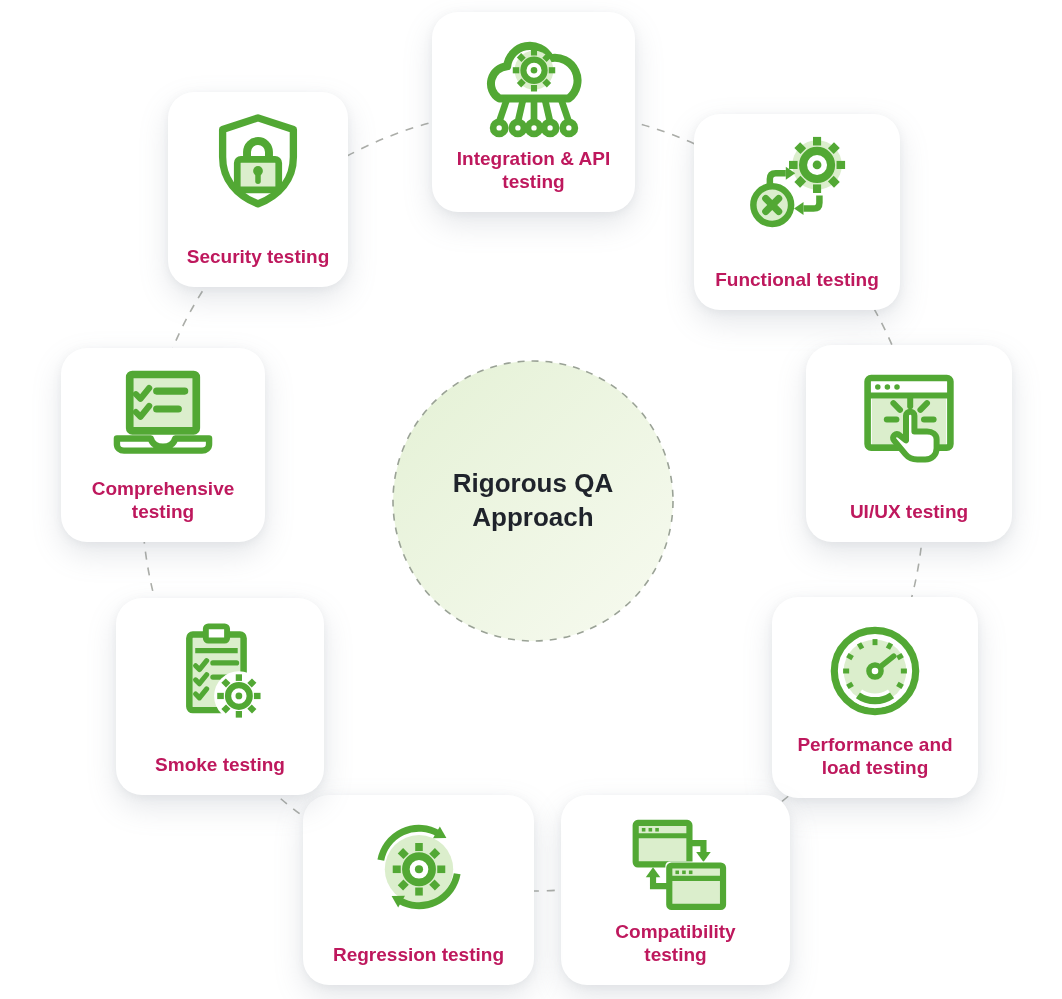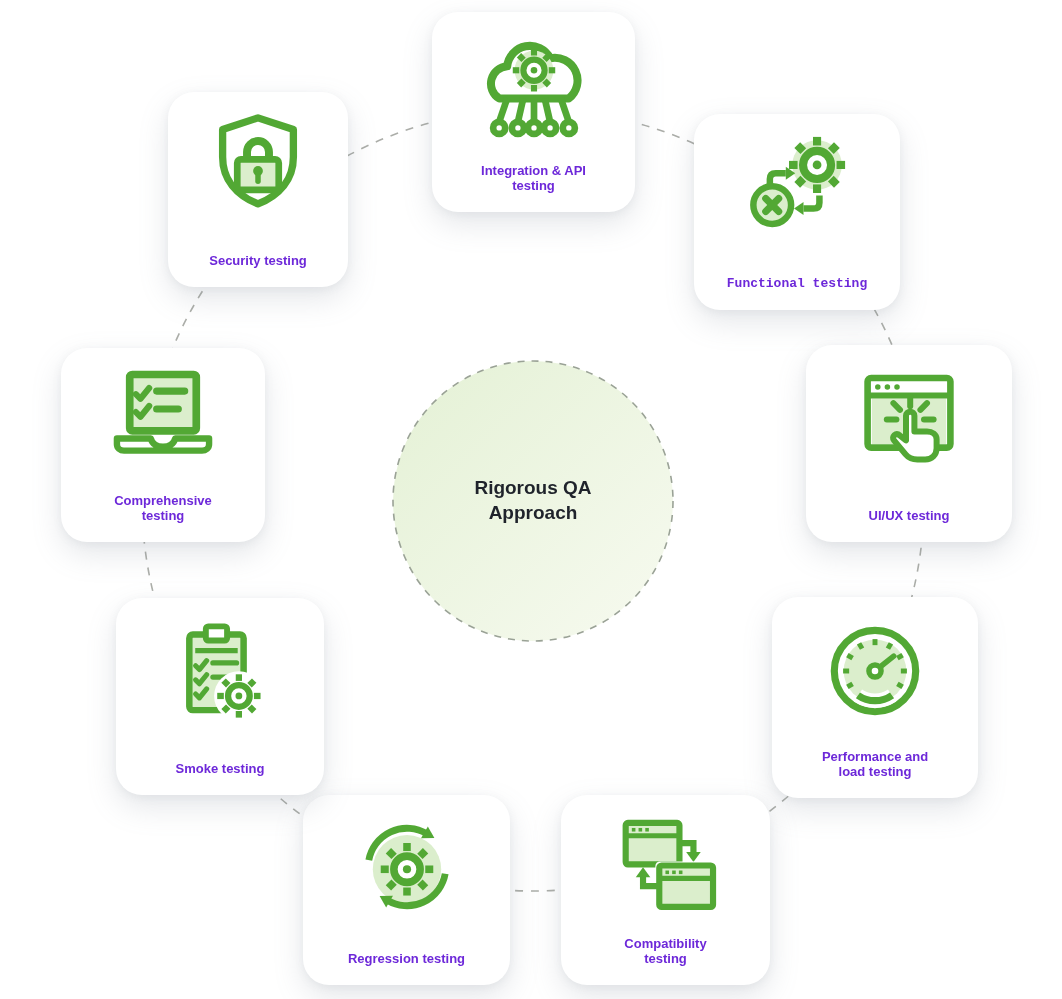--- a/index.html
+++ b/index.html
@@ -4,24 +4,24 @@
 <style>
   html,body{margin:0;padding:0;background:#fff;}
   .stage{position:relative;width:1062px;height:999px;background:#ffffff;overflow:hidden;
          font-family:"Liberation Sans","DejaVu Sans",sans-serif;}
   .bg{position:absolute;left:0;top:0;z-index:0;}
   .card{position:absolute;z-index:2;background:#fff;border-radius:26px;
         box-shadow:0 12px 30px rgba(125,135,148,.20),0 2px 8px rgba(125,135,148,.10);}
   .icon-area{position:absolute;left:0;right:0;top:4px;bottom:58px;
              display:flex;align-items:center;justify-content:center;}
   .card-label{position:absolute;left:4px;right:4px;bottom:18px;text-align:center;
-              font-weight:700;font-size:13px;line-height:1.2;color:#6d28d9;white-space:pre-line;}
+              font-weight:700;font-size:19px;line-height:1.2;color:#be185d;white-space:pre-line;}
   .center-label{position:absolute;left:393px;top:361px;width:280px;height:280px;z-index:3;
                 display:flex;align-items:center;justify-content:center;text-align:center;
-                font-weight:700;font-size:19px;line-height:1.3;color:#1f232b;white-space:pre-line;}
+                font-weight:700;font-size:26px;line-height:1.3;color:#1f232b;white-space:pre-line;}
   
   svg .s {stroke:#52A834;fill:none;}
   svg .sw{stroke:#52A834;fill:#ffffff;}
   svg .sl{stroke:#52A834;fill:#DBEECC;}
   svg .fg{fill:#52A834;stroke:none;}
   svg .fl{fill:#DBEECC;stroke:none;}
   svg .fw{fill:#ffffff;stroke:none;}
   .defs{position:absolute;width:0;height:0;overflow:hidden;}
 </style>
 </head>
@@ -82,21 +82,21 @@
           <circle cx="50" cy="82" r="4.5" class="sw"></circle>
             <circle cx="62" cy="82" r="4.5" class="sw"></circle>
           <circle cx="76" cy="82" r="4.5" class="sw"></circle>
         </g>
       </svg>
     </div>
     <div class="card-label">Integration &amp; API
 testing</div>
   </div>
 
-  <div class="card" style="left:694px;top:114px;width:206px;height:196px;font-family:Liberation Mono, monospace;">
+  <div class="card" style="left:694px;top:114px;width:206px;height:196px;">
     <div class="icon-area">
       <svg width="118" height="118" viewBox="0 0 100 100">
         <circle cx="67" cy="33" r="21" class="fl"></circle>
         <use href="#gear" transform="translate(67 33) scale(1.32)"></use>
         <circle cx="29" cy="67" r="16" class="sl" stroke-width="5.5"></circle>
         <g class="s" stroke-width="6" stroke-linecap="round">
           <path d="M23.5 61.5 L34.5 72.5"></path>
             <path d="M34.5 61.5 L23.5 72.5"></path>
         </g>
         <path d="M27 51 V45 Q27 40 32 40 H40.5" class="s" stroke-width="5.5" stroke-linejoin="round"></path>
@@ -153,21 +153,21 @@
             <path d="M62.5 52 H70.5"></path>
         </g>
         <path d="M47.5 69.5 V49 C47.5 44.5 54.5 44.5 54.5 49 V62 H65 C69.5 62 73 64.5 73 68.5 V76
                  C73 81.5 69 85.5 63.5 85.5 H57 C53 85.5 49.5 84 47 81 L37.5 69.5
                  C35 66.5 39 62.5 42.5 65.5 Z" class="sw" stroke-width="5" stroke-linejoin="round"></path>
       </svg>
     </div>
     <div class="card-label">UI/UX testing</div>
   </div>
 
-  <div class="card" style="left:561px;top:795px;width:209px;height:190px;">
+  <div class="card" style="left:561px;top:795px;width:209px;height:190px;padding-left:20px;">
     <div class="icon-area" style="bottom:62px;">
       <svg width="112" height="112" viewBox="0 0 100 100">
         <rect x="14" y="16" width="48" height="37" rx="2" class="sl" stroke-width="5.5"></rect>
         <path d="M14 27.5 H62" class="s" stroke-width="4.5"></path>
         <rect x="19.5" y="20.5" width="3.2" height="3.2" class="fg"></rect>
         <rect x="25.5" y="20.5" width="3.2" height="3.2" class="fg"></rect>
         <rect x="31.5" y="20.5" width="3.2" height="3.2" class="fg"></rect>
         <path d="M62 34 H74.5 V43" class="s" stroke-width="5.5"></path>
         <polygon points="68,42 81,42 74.5,51" class="fg"></polygon>
         <rect x="40.5" y="50.5" width="55" height="44" rx="4" class="fw"></rect>
@@ -177,21 +177,21 @@
         <rect x="55.5" y="58.5" width="3.2" height="3.2" class="fg"></rect>
         <rect x="61.5" y="58.5" width="3.2" height="3.2" class="fg"></rect>
         <path d="M44 72.5 H29.5 V63.5" class="s" stroke-width="5.5"></path>
         <polygon points="23,64.5 36,64.5 29.5,55.5" class="fg"></polygon>
       </svg>
     </div>
     <div class="card-label">Compatibility
 testing</div>
   </div>
 
-  <div class="card" style="left:303px;top:795px;width:207px;height:190px;">
+  <div class="card" style="left:303px;top:795px;width:207px;height:190px;padding-left:24px;">
     <div class="icon-area" style="bottom:50px;">
       <svg width="114" height="114" viewBox="0 0 100 100">
         <circle cx="50" cy="52" r="30" class="fl"></circle>
         <path d="M16.5 44 A34 34 0 0 1 67 20.6" class="s" stroke-width="6"></path>
         <polygon points="74,24.6 62.3,24.8 68.3,14.4" class="fg"></polygon>
         <path d="M83.5 55.9 A34 34 0 0 1 33 79.4" class="s" stroke-width="6"></path>
         <polygon points="26,75.4 37.7,75.2 31.7,85.6" class="fg"></polygon>
         <use href="#gear" transform="translate(50 52) scale(1.28)"></use>
       </svg>
     </div>

